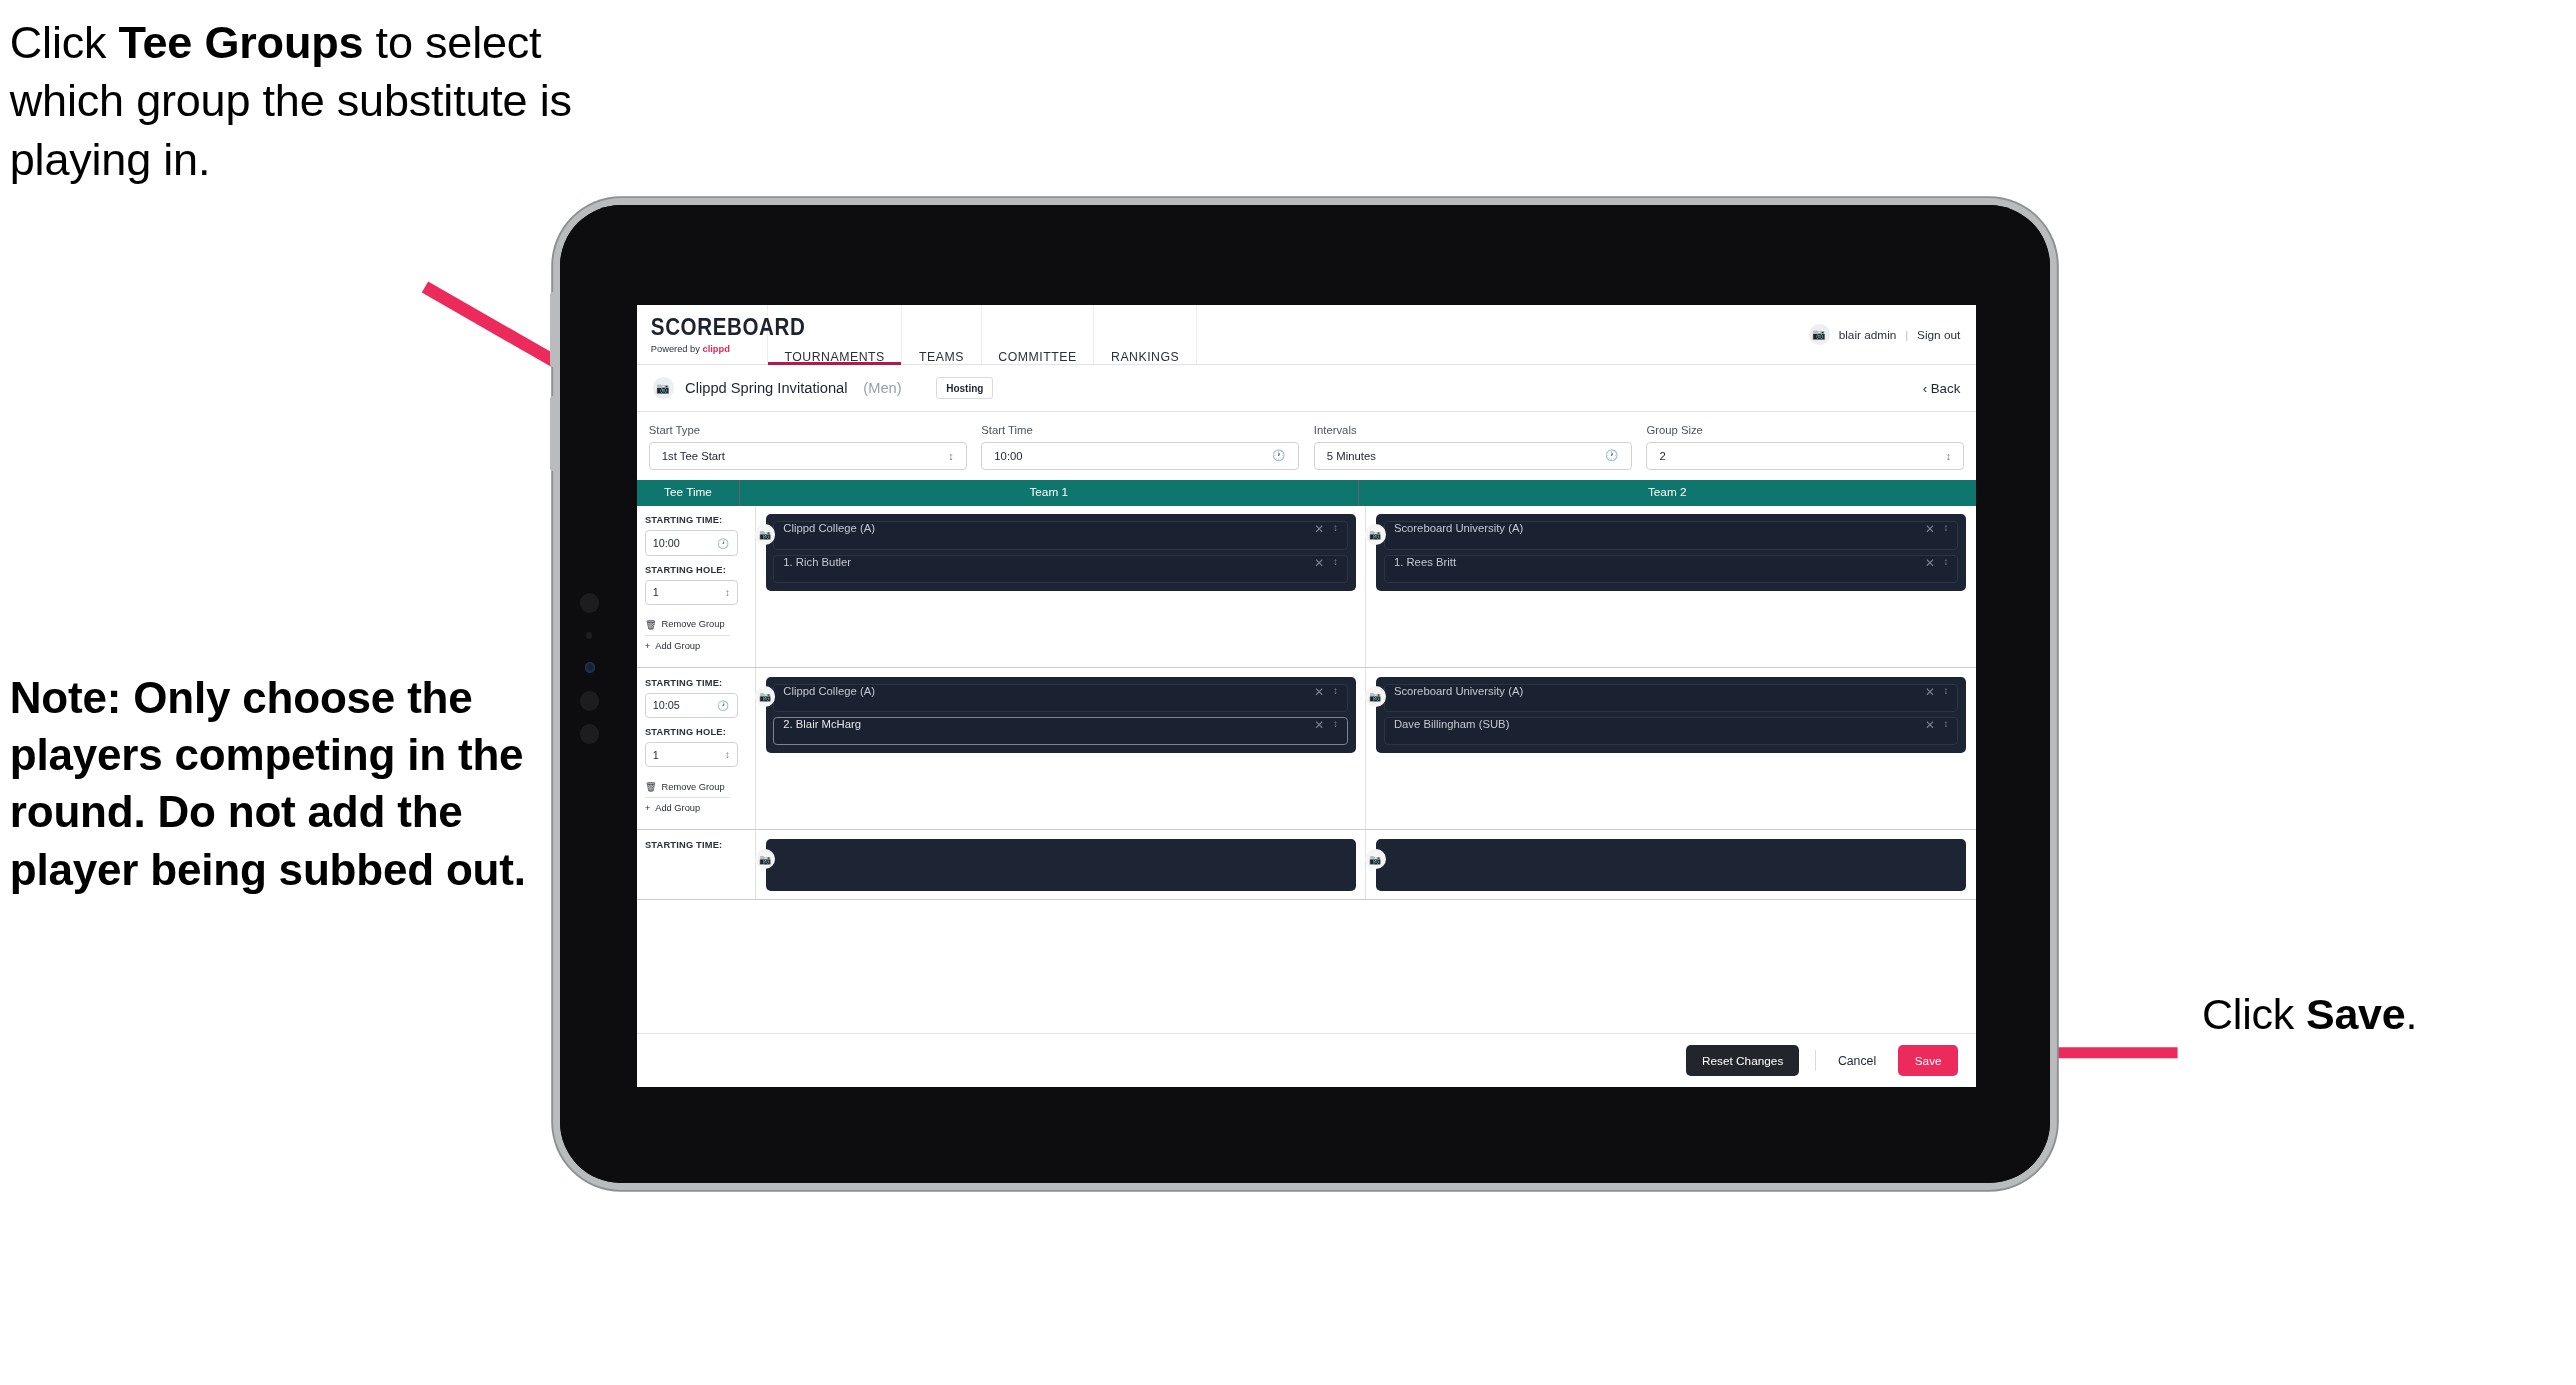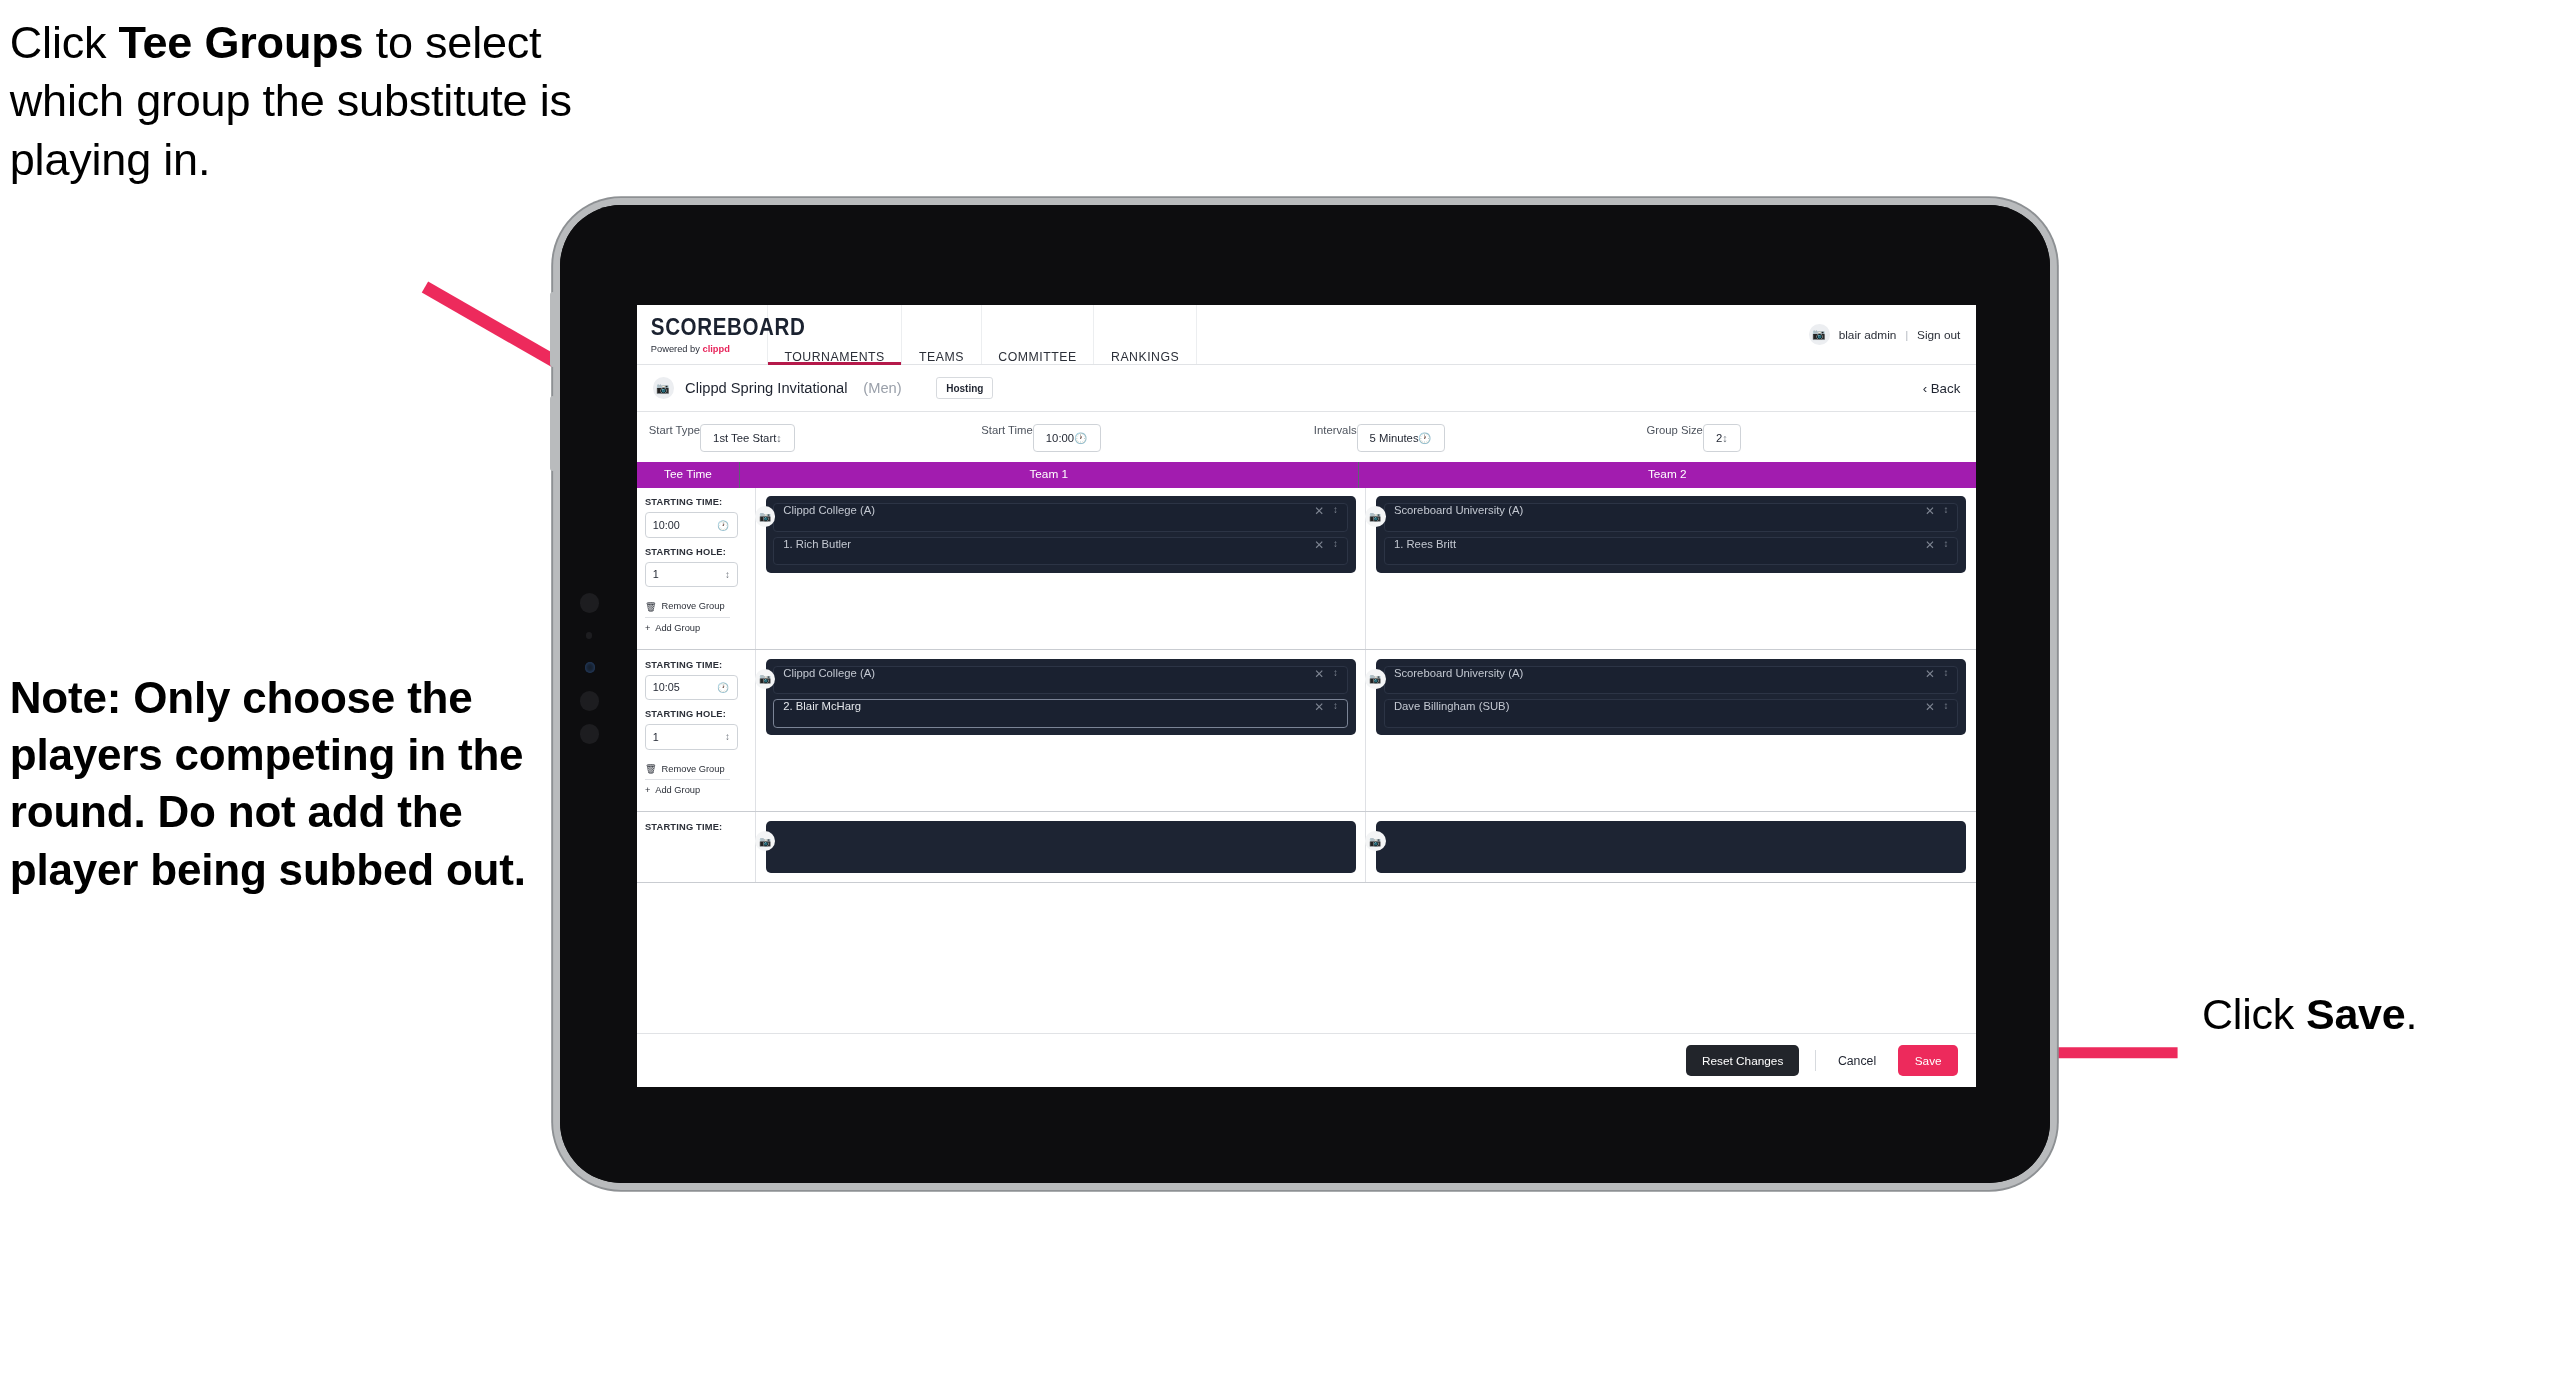--- a/index.html
+++ b/index.html
@@ -71,29 +71,29 @@
     border-bottom:1px solid #e1e3e6;gap:10.8px;}
   #crumb .avatar{width:21.6px;height:21.6px;}
   #crumb .title{font-size:14.7px;color:#1f2430;}
   #crumb .gender{font-size:14.7px;color:#9aa0aa;margin-left:4.9px;}
   #crumb .badge{font-size:10px;font-weight:700;color:#1f2430;border:1px solid #d7dade;
     border-radius:2.9px;padding:4.9px 8.8px;margin-left:24px;}
   #crumb .back{margin-left:auto;font-size:13.3px;color:#1f2430;cursor:pointer;}
 
   
   #formrow{display:flex;padding:11.8px 11.8px 9.8px 11.8px;gap:14.7px;}
-  .field{flex:1;display:flex;flex-direction:row;}
+  .field{flex:1;display:flex;flex-direction:column;}
   .field label{font-size:11.3px;color:#4d535d;margin-bottom:5.9px;}
   .ctl{height:26.5px;border:1px solid #cfd3d8;border-radius:3.9px;background:#fff;
     display:flex;align-items:center;padding:0 12px;font-size:11.3px;color:#1f2430;}
   .ctl .val{flex:1;}
   .ctl .ic{color:#6d737c;font-size:10.8px;display:flex;align-items:center;}
 
   
-  #thead{display:flex;background:#a21caf;color:#fff;height:25.6px;align-items:center;
+  #thead{display:flex;background:#0f766e;color:#fff;height:25.6px;align-items:center;
     font-size:11.8px;}
   #thead .c1{width:102px;text-align:center;border-right:1px solid #5d6371;line-height:25.6px;}
   #thead .c2,#thead .c3{flex:1;text-align:center;line-height:25.6px;}
   #thead .c2{border-right:1px solid #5d6371;}
 
   .trow{display:flex;border-bottom:1px solid #c9ccd1;background:#fff;}
   .tee{width:102px;border-right:1px solid #dfe1e5;padding:9.8px 7.9px 7.9px 7.9px;
     display:flex;flex-direction:column;align-items:flex-start;}
   .tee .lab{font-size:9.3px;font-weight:700;color:#2b2f38;letter-spacing:0.2px;margin-bottom:4.9px;}
   .tee .inp{width:77px;height:23.6px;border:1px solid #cfd3d8;border-radius:3.9px;background:#fff;

